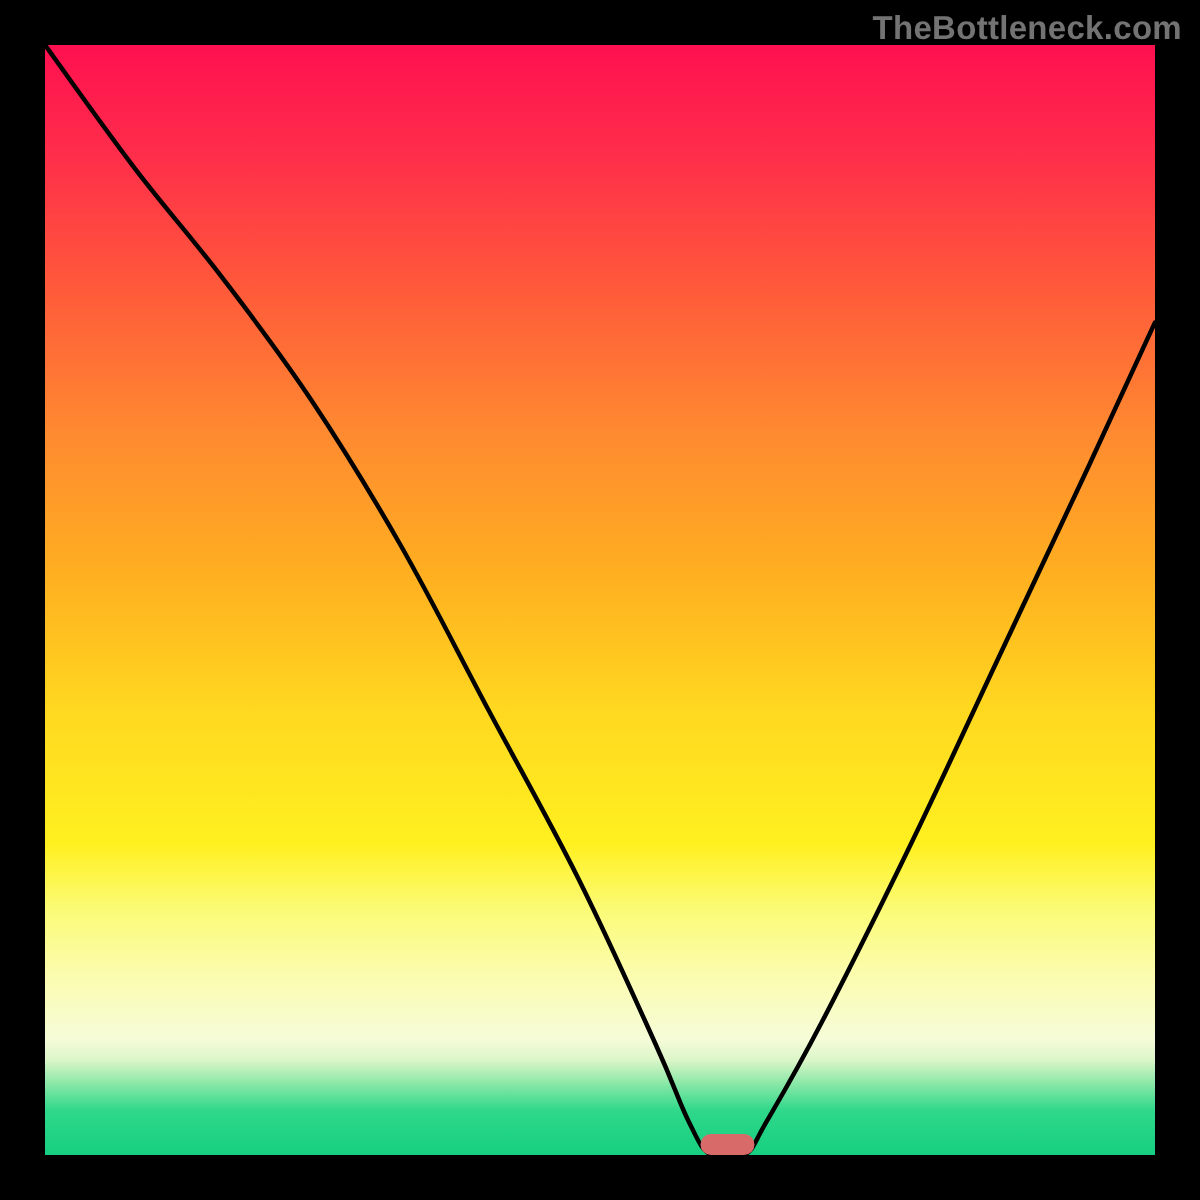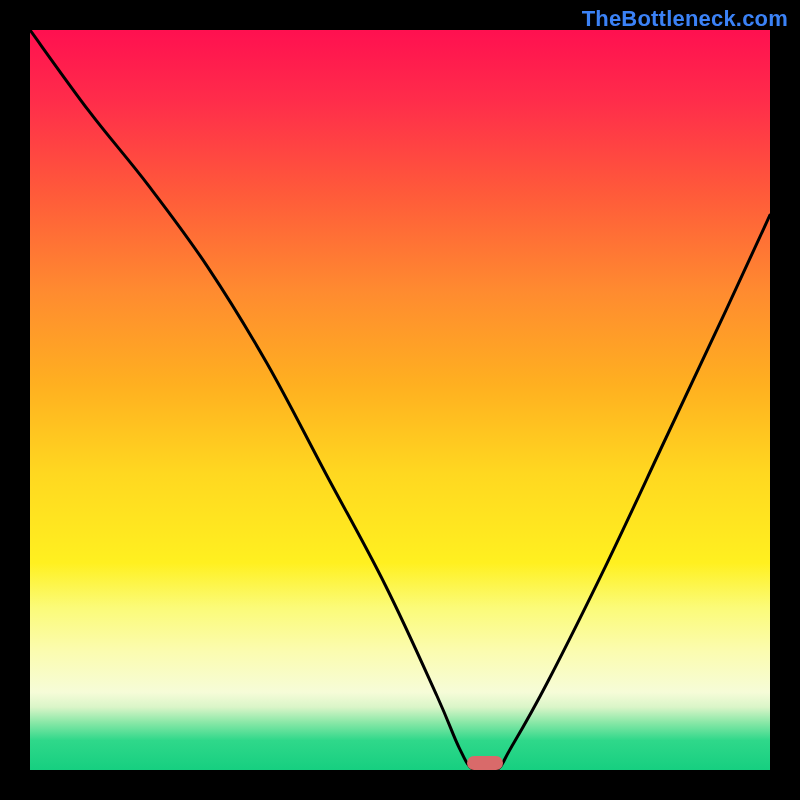--- a/index.html
+++ b/index.html
@@ -48,21 +48,21 @@
     background: #d96a6a;
     border-radius: 8px;
   }
   .watermark {
     position: absolute;
     top: 6px;
     right: 12px;
     font-family: Arial, Helvetica, sans-serif;
     font-size: 22px;
     font-weight: bold;
-    color: #3b82f6;
+    color: #737373;
     letter-spacing: 0.2px;
   }
 </style>
 </head>
 <body>
 
 <div class="chart-area">
   <svg class="curve" viewBox="0 0 740 740">
     <path id="curve-path" fill="none" stroke="#000" stroke-width="3" stroke-linecap="round" stroke-linejoin="round" d="M 0,0 C 10.656,14.651999999999996 37.888000000000005,53.42799999999998 59.2,81.39999999999998 C 80.512,109.37199999999997 97.08800000000001,127.42799999999998 118.4,155.39999999999998 C 139.712,183.37199999999996 156.28799999999998,204.83199999999997 177.6,236.79999999999995 C 198.912,268.768 215.488,295.70399999999995 236.8,332.99999999999994 C 258.112,370.29599999999994 274.688,404.03999999999996 296,444 C 317.312,483.96000000000004 335.21999999999997,515.04 355.2,555 C 375.18,594.96 393.68000000000006,636.696 407.00000000000006,666 C 420.32000000000005,695.304 422.54,704.4799999999999 429.2,717.8 C 435.85999999999996,731.12 437.34,736.004 444,740 C 450.66,743.996 459.53999999999996,743.996 466.2,740 C 472.86,736.004 471.676,733.784 481,717.8 C 490.324,701.8159999999999 500.68399999999997,684.5 518,651.2 C 535.316,617.9000000000001 555.888,576.756 577.2,532.8 C 598.5120000000001,488.84399999999994 615.088,452.288 636.4,407 C 657.712,361.712 676.9519999999999,321.15999999999997 695.5999999999999,281.2 C 714.2479999999999,241.23999999999998 732.008,202.316 740,185"></path>
   </svg>

